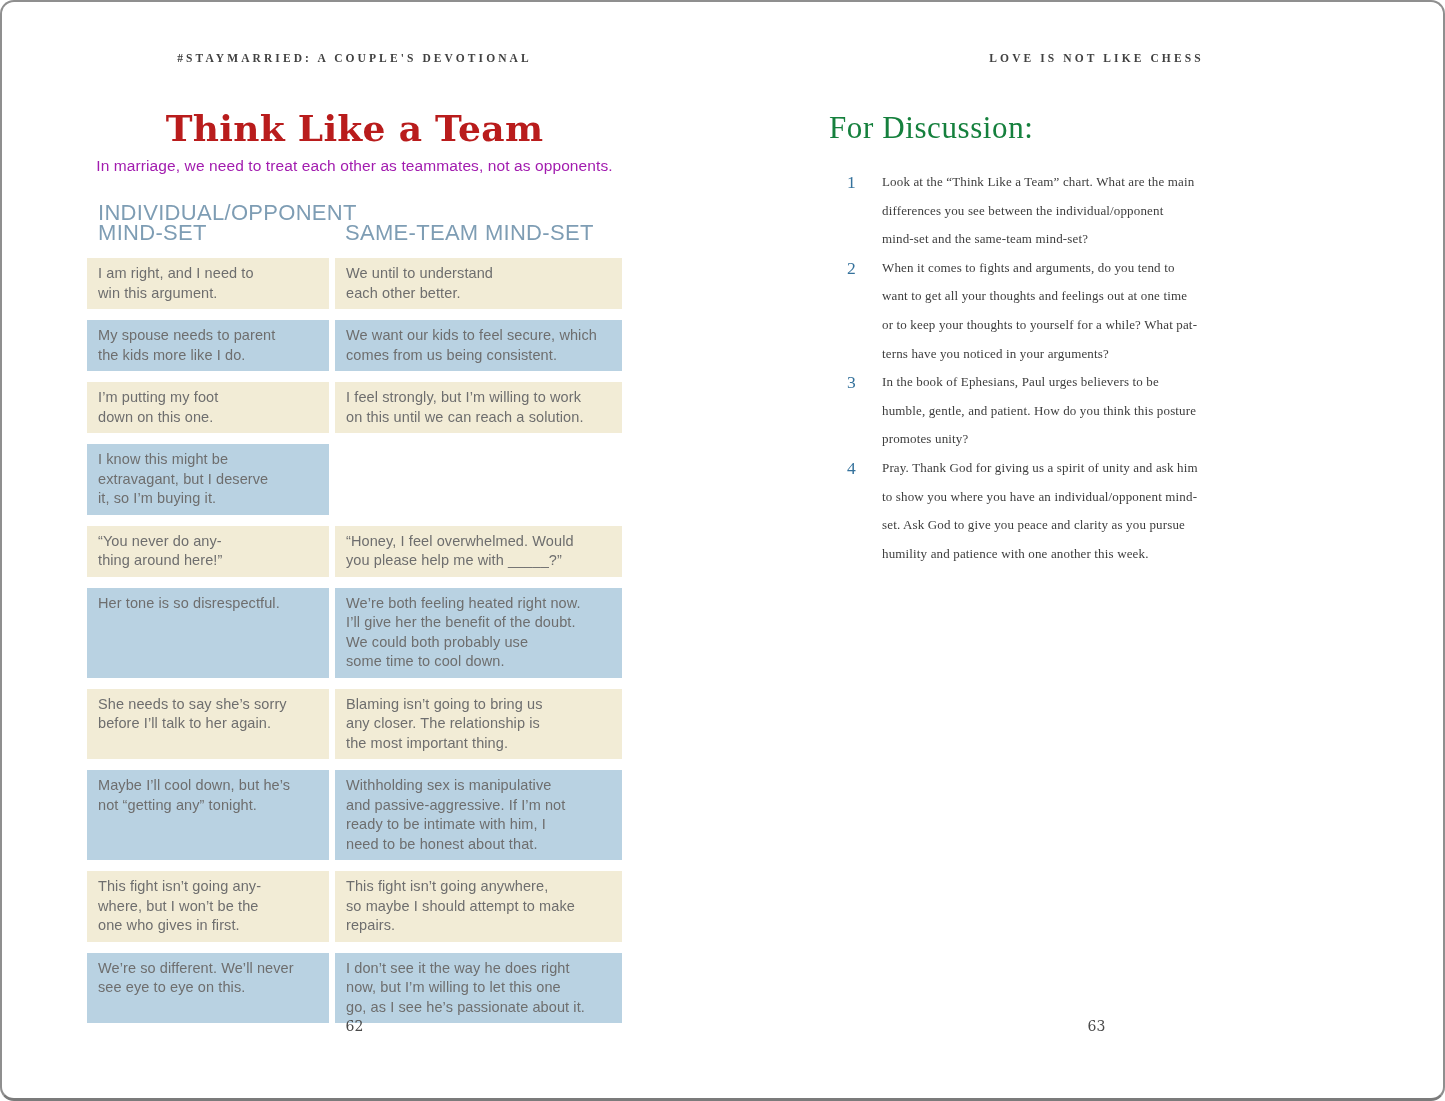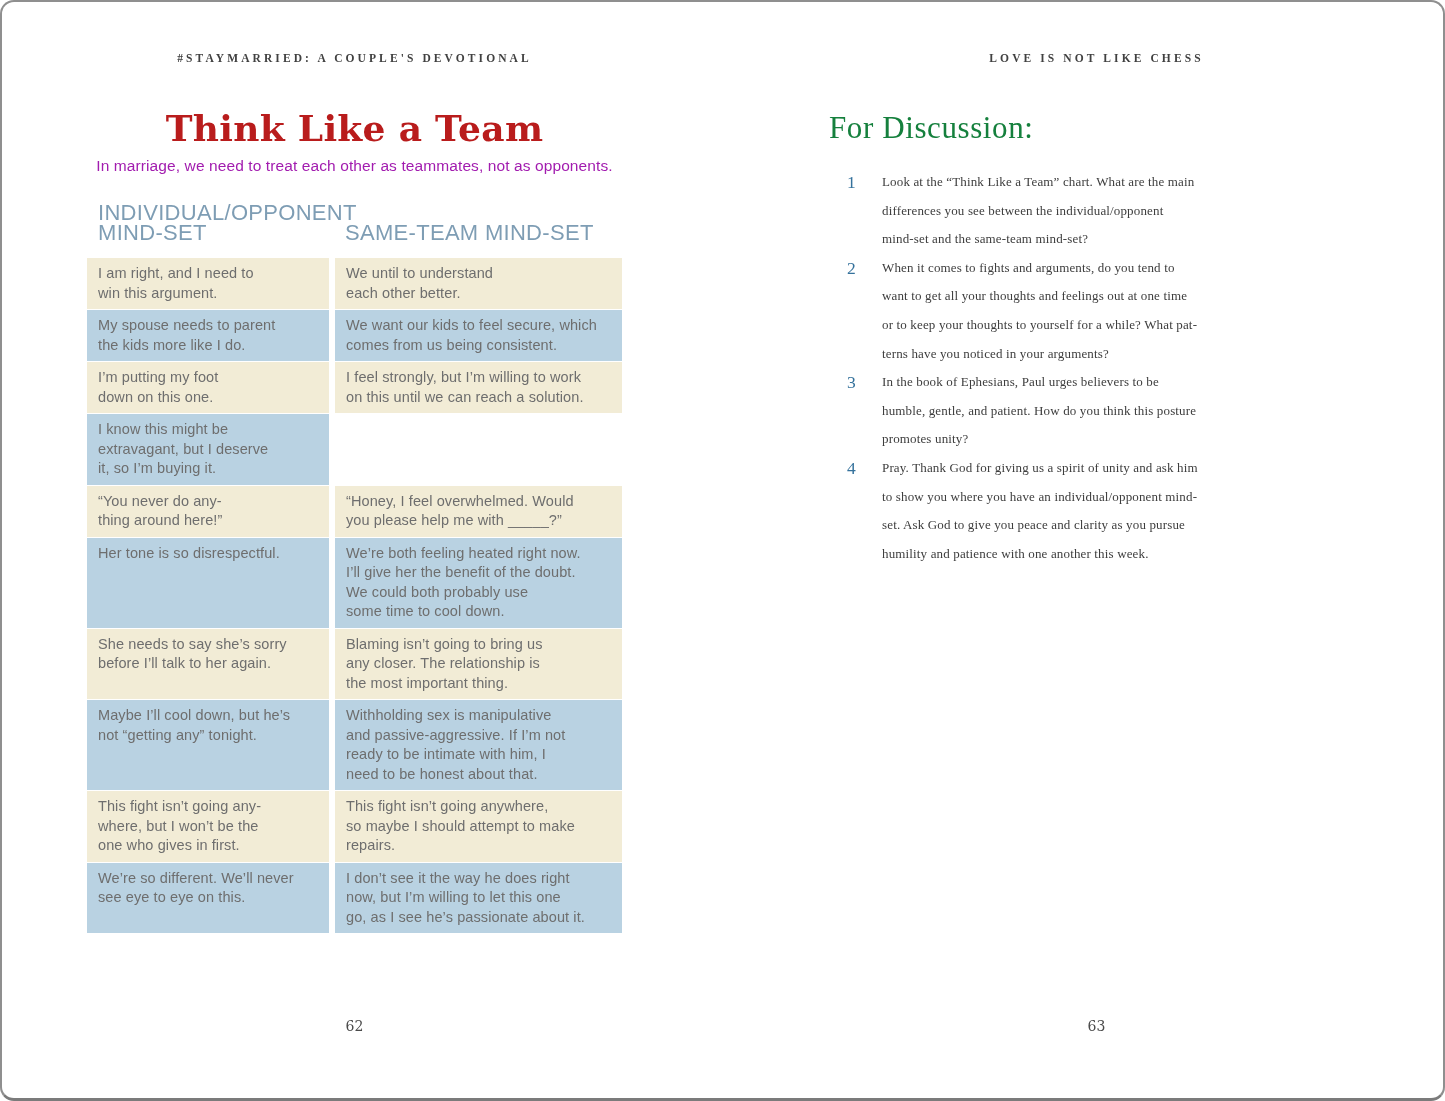--- a/index.html
+++ b/index.html
@@ -69,21 +69,21 @@
     padding-left: 11px;
     padding-bottom: 7px;
   }
   .col-header.second { padding-left: 10px; }
 
   .mindset-table {
     position: absolute;
     top: 256px; left: 85px; width: 555px;
     display: flex;
     flex-direction: column;
-    row-gap: 1px;
+    row-gap: 11px;
   }
   .t-row {
     display: grid;
     grid-template-columns: 242px 287px;
     column-gap: 6px;
   }
   .t-cell {
     font-size: 14.5px;
     line-height: 19.5px;
     color: #6e6e6e;

